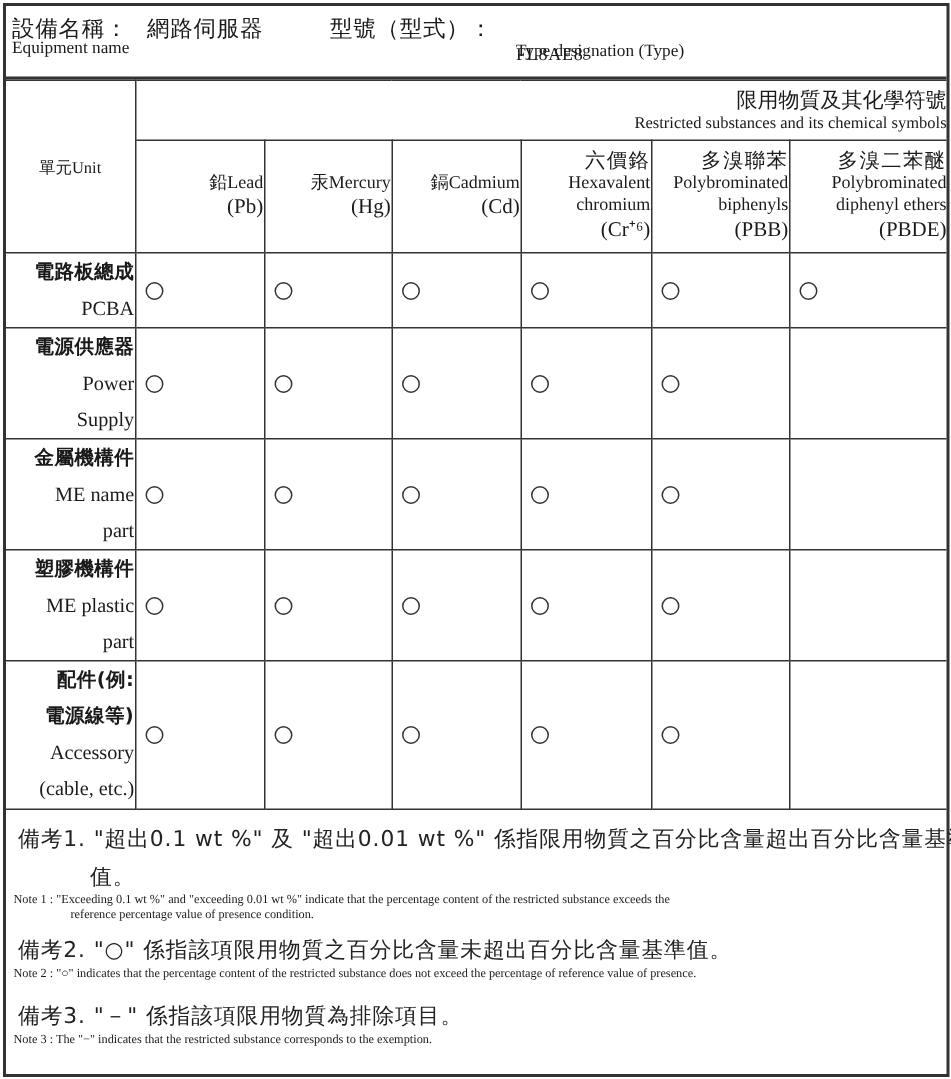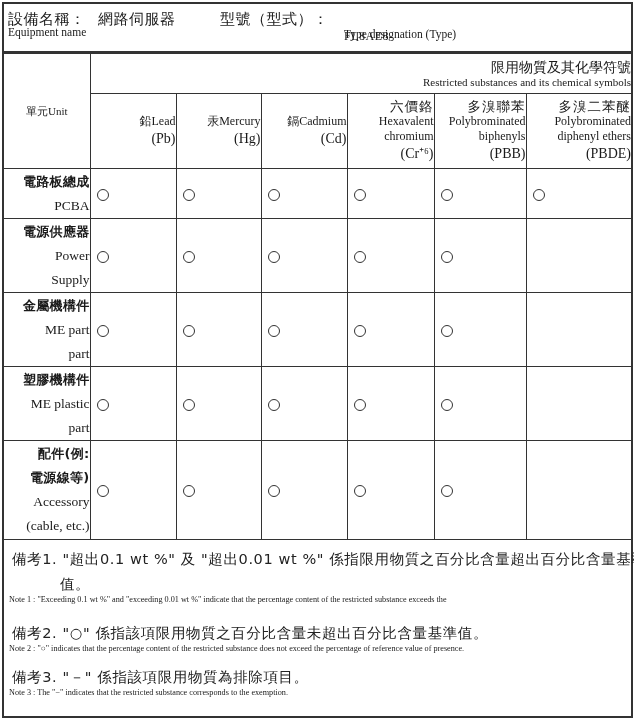--- a/index.html
+++ b/index.html
@@ -115,21 +115,21 @@
       <td class="cell"><span class="mark"></span></td>
       <td class="cell"><span class="mark"></span></td>
       <td class="cell"><span class="mark"></span></td>
       <td class="cell"><span class="mark"></span></td>
       <td class="cell"></td>
     </tr>
 
     <tr style="height:74px;">
       <td class="rowlabel">
         <div class="zh">金屬機構件</div>
-        <div>ME part</div>
+        <div>ME name</div>
         <div>part</div>
       </td>
       <td class="cell"><span class="mark"></span></td>
       <td class="cell"><span class="mark"></span></td>
       <td class="cell"><span class="mark"></span></td>
       <td class="cell"><span class="mark"></span></td>
       <td class="cell"><span class="mark"></span></td>
       <td class="cell"></td>
     </tr>
 
@@ -162,20 +162,21 @@
       <td class="cell"></td>
     </tr>
   </tbody>
     </table>
 
   <div class="notes">
     <div class="n-zh" style="top:8px;">備考1. "超出0.1 wt %" 及 "超出0.01 wt %" 係指限用物質之百分比含量超出百分比含量基準</div>
     <div class="n-zh" style="top:33px; left:56px;">值。</div>
     <div class="n-en" style="top:53px;">
       <span>Note 1 : "Exceeding 0.1 wt %" and "exceeding 0.01 wt %" indicate that the percentage content of the restricted substance exceeds the</span>
+      <span class="cont">reference percentage value of presence condition.</span>
     </div>
     <div class="n-zh" style="top:82px;">備考2. "○" 係指該項限用物質之百分比含量未超出百分比含量基準值。</div>
     <div class="n-en" style="top:102px;">Note 2 : "○" indicates that the percentage content of the restricted substance does not exceed the percentage of reference value of presence.</div>
     <div class="n-zh" style="top:126px;">備考3. "－" 係指該項限用物質為排除項目。</div>
     <div class="n-en" style="top:146px;">Note 3 : The "−" indicates that the restricted substance corresponds to the exemption.</div>
   </div>
 
 </div>
 
 </body></html>

